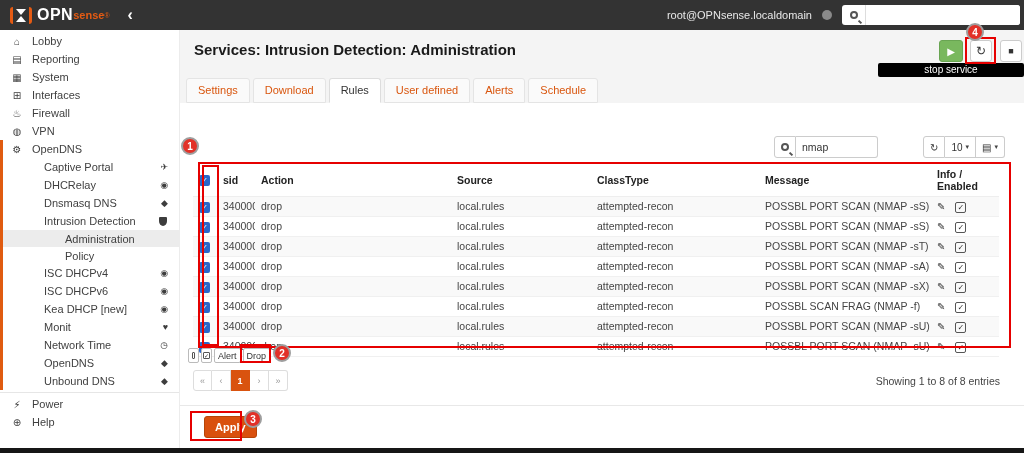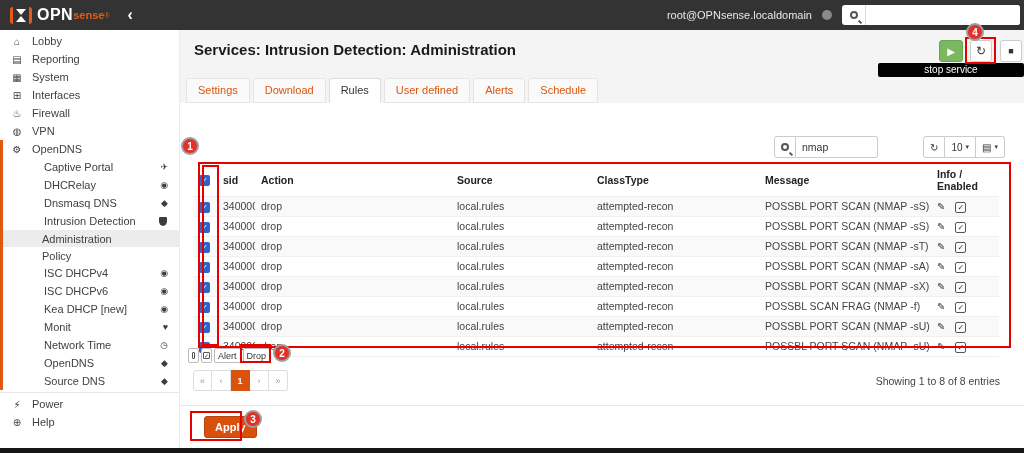--- a/index.html
+++ b/index.html
@@ -28,21 +28,21 @@
   
   .sidebar { position:absolute; top:30px; left:0; width:180px; bottom:5px; background:#fff; z-index:2; border-right:1px solid #ececec; overflow:hidden; }
   .sidebar ul { list-style:none; }
   .nav-top { padding-top:2px; }
   .sb-li { display:flex; align-items:center; height:18px; font-size:11px; color:#3f3f3f; cursor:pointer; position:relative; }
   .lvl1 { padding-left:10px; }
   .lvl1 .ic { width:14px; text-align:center; margin-right:8px; font-size:10px; color:#3d3d3d; }
   .svc-section { border-left:3px solid #e05b10; }
   .svc-section .lvl1 { padding-left:7px; }
   .lvl2 { padding-left:41px; height:18px; }
-  .lvl3 { padding-left:39px; height:17px; }
+  .lvl3 { padding-left:62px; height:17px; }
   .lvl3.active { background:#ececec; }
   .ric { position:absolute; right:11px; font-size:9px; color:#3d3d3d; }
   .shield-shape { position:absolute; right:12px; width:8px; height:9px; background:#3d3d3d; border-radius:1px 1px 50% 50% / 1px 1px 55% 55%; }
   .sb-divider { height:1px; background:#e6e6e6; margin:2px 0; }
 
   
   .content { position:absolute; top:30px; left:180px; right:0; bottom:0; background:#f4f4f4; }
   .page-title { position:absolute; left:14px; top:11px; font-size:15px; font-weight:bold; color:#1a1a1a; }
 
   .svc-controls { position:absolute; top:10px; left:0; right:0; height:22px; }
@@ -200,21 +200,21 @@
           </li>
         <li class="sb-li lvl2">
             <span>Network Time</span>
             <span class="ric">◷</span>
           </li>
         <li class="sb-li lvl2">
             <span>OpenDNS</span>
             <span class="ric">◆</span>
           </li>
         <li class="sb-li lvl2">
-            <span>Source DNS</span>
+            <span>Unbound DNS</span>
             <span class="ric">◆</span>
           </li>
       </ul>
     </div>
     <div class="sb-divider"></div>
     <ul>
       <li class="sb-li lvl1">
           <span class="ic">⚡</span>
           <span>Power</span>
         </li>

